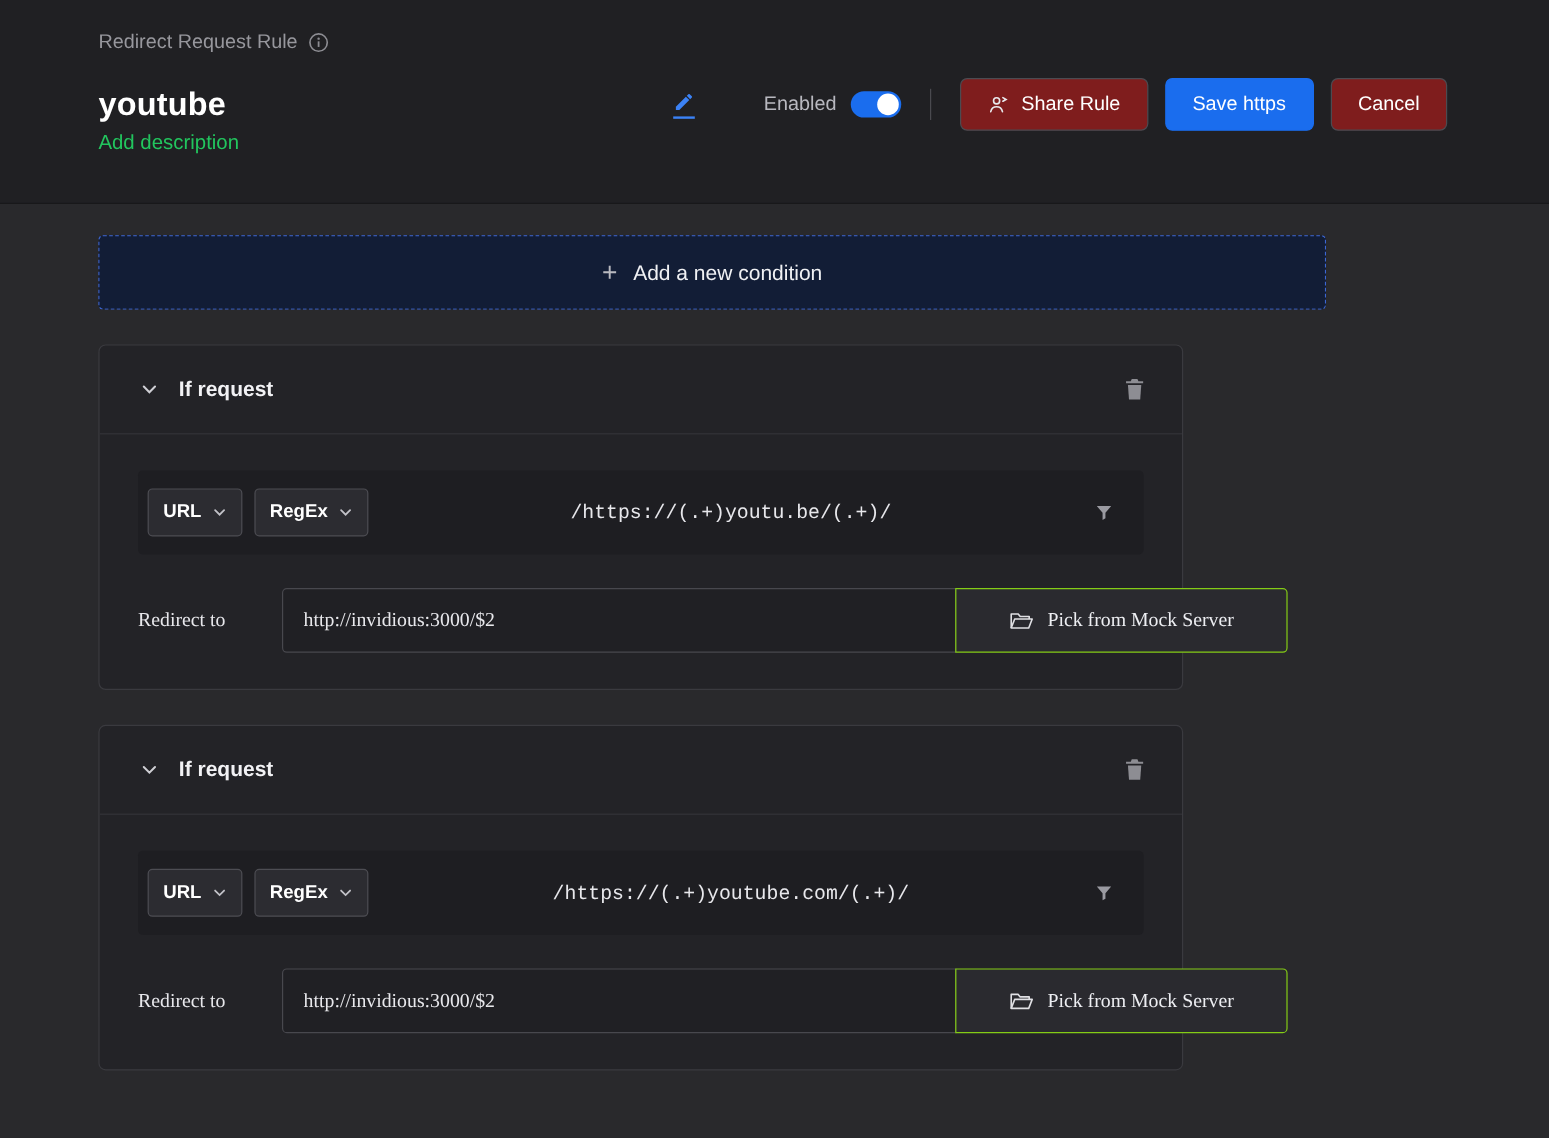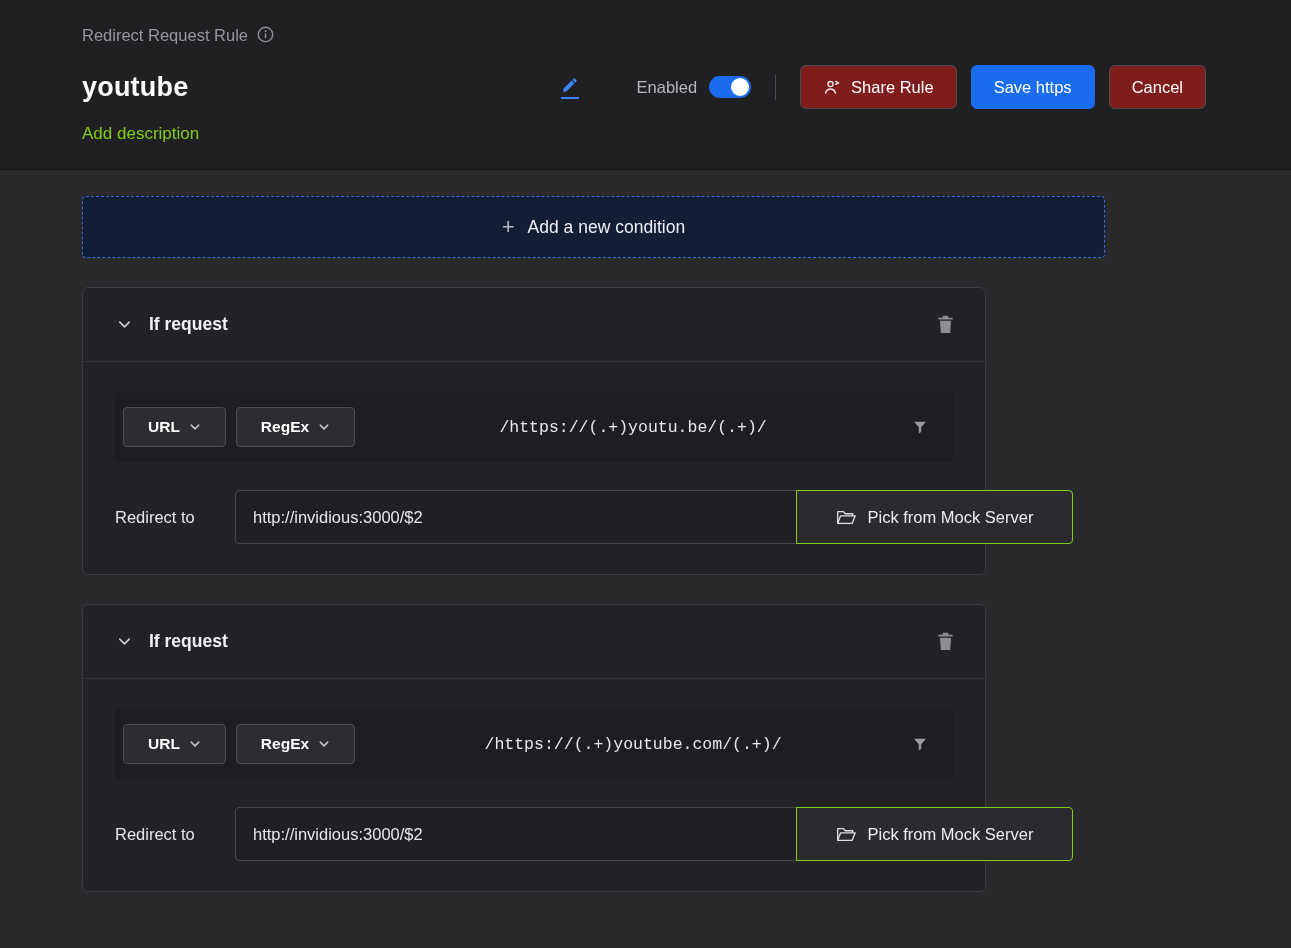--- a/index.html
+++ b/index.html
@@ -10,21 +10,21 @@
     font-family:"Liberation Sans", sans-serif;
     overflow:hidden;
   }
   
   .header {
     height:170px;
     background:#202023;
     border-bottom:1px solid #18181a;
     padding:26px 85px 0 82px;
   }
-  .rule-type-row { display:flex; gap:9px; }
+  .rule-type-row { display:flex; align-items:center; gap:9px; }
   .rule-type { color:#97979d; font-size:16.5px; }
   .info-icon { display:inline-flex; cursor:pointer; }
   .title-row { margin-top:20px; display:flex; align-items:center; }
   .rule-title { font-size:27px; font-weight:700; color:#ffffff; letter-spacing:.2px; }
   .header-controls { margin-left:auto; display:flex; align-items:center; }
   .edit-icon {
     display:inline-flex; padding-bottom:3px; border-bottom:2px solid #3b82f6;
     margin-right:58px; cursor:pointer;
   }
   .enabled-label { color:#b8b8bf; font-size:16.5px; margin-right:12px; }
@@ -39,21 +39,21 @@
   .vdivider { width:1px; height:26px; background:#4a4a4f; margin:0 24px; }
   .btn {
     height:44px; border-radius:6px; font-size:16.5px; cursor:pointer;
     display:inline-flex; align-items:center; justify-content:center; gap:10px;
     font-family:inherit; padding:0 22px;
   }
   .btn.ghost { background:#7f1d1d; border:1px solid #4b4b51; color:#ffffff; }
   .btn.primary { background:#1a6dee; border:1px solid #1a6dee; color:#ffffff; }
   .btn + .btn { margin-left:14px; }
   .add-desc {
-    display:inline-block; margin-top:15px; color:#84cc16; font-size:17px;
+    display:inline-block; color:#22c55e; font-size:17px;
     cursor:pointer; text-decoration:none;
   }
   
   .main { padding:26px 0 0 82px; }
   .add-condition {
     width:1023px; height:62px;
     background:#121d36; border:1px dashed #3c66d4; border-radius:4px;
     color:#f0f1f4; font-size:17.5px; cursor:pointer; font-family:inherit;
     display:flex; align-items:center; justify-content:center; gap:13px;
   }
@@ -69,31 +69,31 @@
   .chev { display:inline-flex; cursor:pointer; }
   .card-title { font-size:17.5px; font-weight:700; color:#f2f2f5; }
   .trash { margin-left:auto; display:inline-flex; cursor:pointer; }
   .card-body { padding:30px 32px 30px; }
   .source-row {
     background:#1e1e22; border-radius:4px;
     padding:15px 16px 15px 8px;
     display:flex; align-items:center; gap:10px;
   }
   .select {
-    height:40px; padding:0 24px; background:#2c2c31; border:1px solid #4d4d53;
+    height:40px; padding:0 12px; background:#2c2c31; border:1px solid #4d4d53;
     border-radius:4px; color:#ffffff; font-size:15.5px; font-weight:700;
     display:inline-flex; align-items:center; gap:9px; cursor:pointer;
     font-family:inherit; flex:0 0 auto;
   }
   .source-input {
     flex:1; background:transparent; border:none; outline:none;
     color:#e8e8ec; font-size:16.5px; padding:0 12px; font-family:Liberation Mono, monospace;text-align:center;
   }
   .filter { display:inline-flex; cursor:pointer; margin-right:8px; }
-  .redirect-row { margin-top:28px; display:flex; align-items:center; }
+  .redirect-row { margin-top:28px; display:flex; align-items:center;font-family:Liberation Serif, serif; }
   .redirect-label { width:120px; font-size:16.5px; color:#e8e8ec; flex:0 0 120px; }
   .redirect-input {
     width:562px; height:54px; flex:0 0 562px;
     background:#202024; border:1px solid #48484e; border-radius:4px 0 0 4px;
     color:#e8e8ec; font-size:16.5px; padding:0 17px; outline:none; font-family:inherit;
   }
   .mock-btn {
     width:277px; height:54px; flex:0 0 277px; margin-left:-1px;
     background:#2a2a2f; border:1px solid #84cc16; border-radius:0 4px 4px 0;
     color:#edeef2; font-size:16.5px; cursor:pointer; font-family:inherit;

